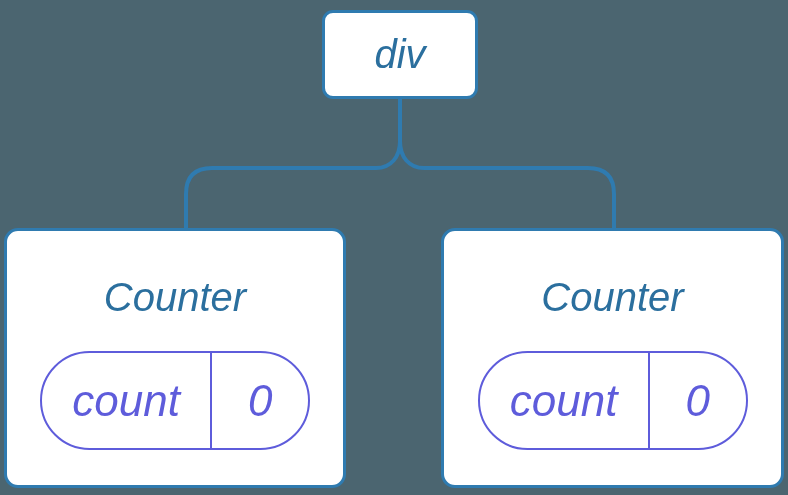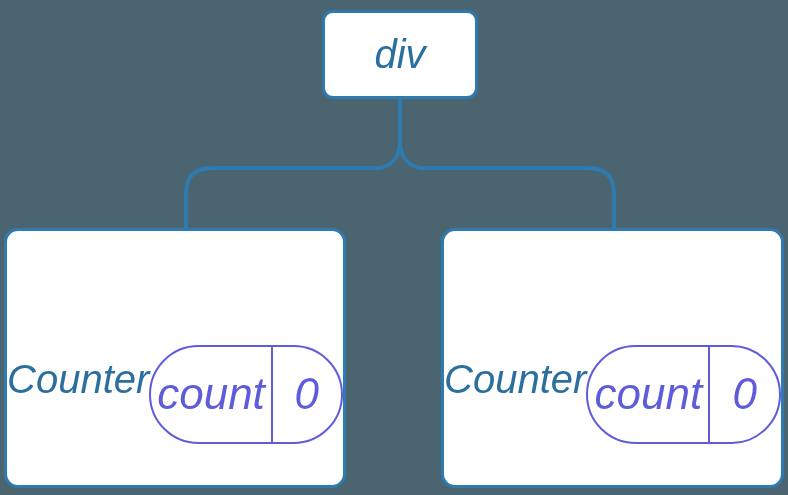--- a/index.html
+++ b/index.html
@@ -44,21 +44,21 @@
     font-weight: 500;
   }
   .counter-card {
     position: absolute;
     top: 228px;
     height: 260px;
     background: var(--card-fill, #fff);
     border: 3px solid var(--line-blue, #2F7BB0);
     border-radius: 14px;
     display: flex;
-    flex-direction: row;
+    flex-direction: column;
     align-items: center;
     padding-top: 42px;
   }
   .counter-card.left  { left: 4px;   width: 342px; }
   .counter-card.right { left: 441px; width: 343px; }
   .counter-title {
     color: var(--text-blue, #2B6F9E);
     font-size: 40px;
     font-weight: 500;
     line-height: 48px;

